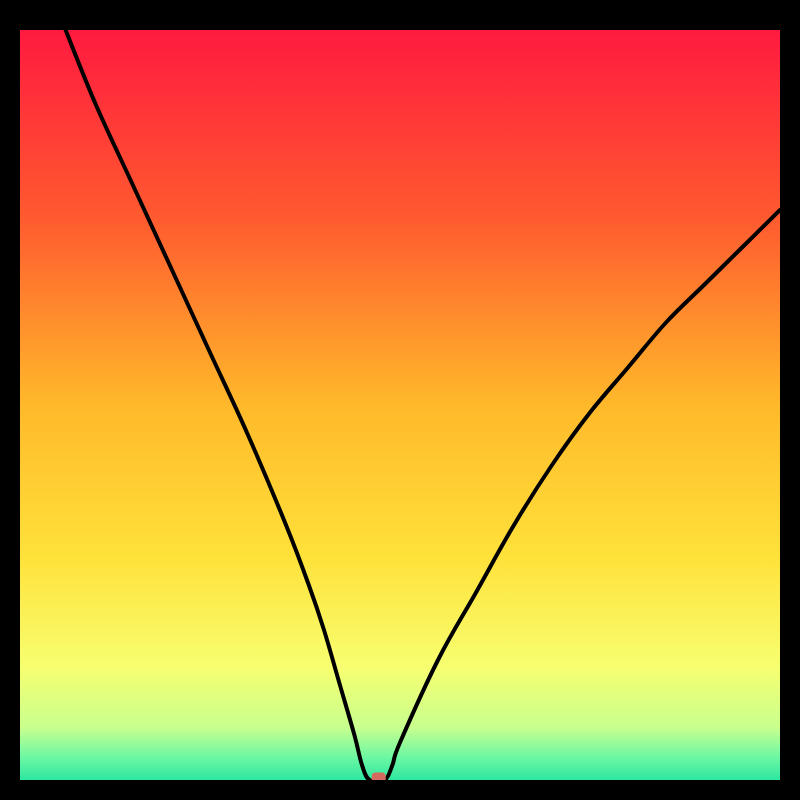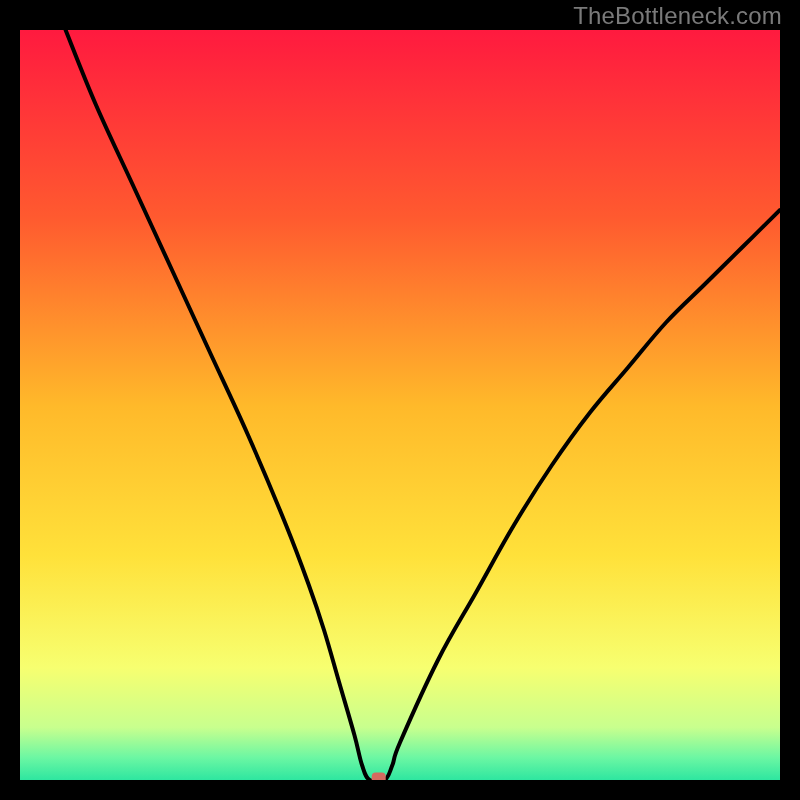--- a/index.html
+++ b/index.html
@@ -39,21 +39,20 @@
   .plot svg {
     width: 760px;
     height: 750px;
     display: block;
   }
 </style>
 </head>
 <body>
 
 <div class="frame">
-  <div class="watermark">TheBottleneck.com</div>
 
   <div class="plot">
     <svg id="plot-svg" viewBox="0 0 760 750" preserveAspectRatio="none">
       <defs>
         <linearGradient id="bg-grad" x1="0" y1="0" x2="0" y2="1">
             <stop offset="0.0%" stop-color="#ff1a3f"></stop>
             <stop offset="25.0%" stop-color="#ff5a2f"></stop>
             <stop offset="50.0%" stop-color="#ffb92a"></stop>
             <stop offset="70.0%" stop-color="#ffe13a"></stop>
             <stop offset="85.0%" stop-color="#f7ff70"></stop>

